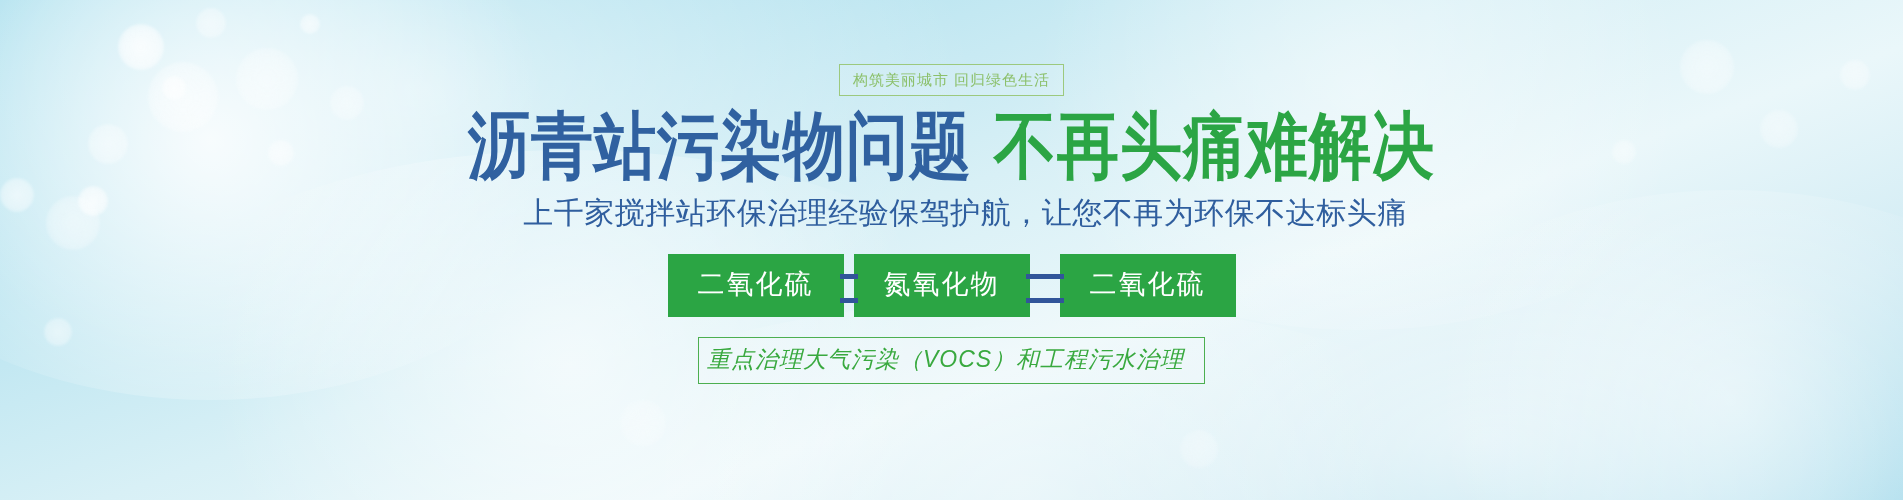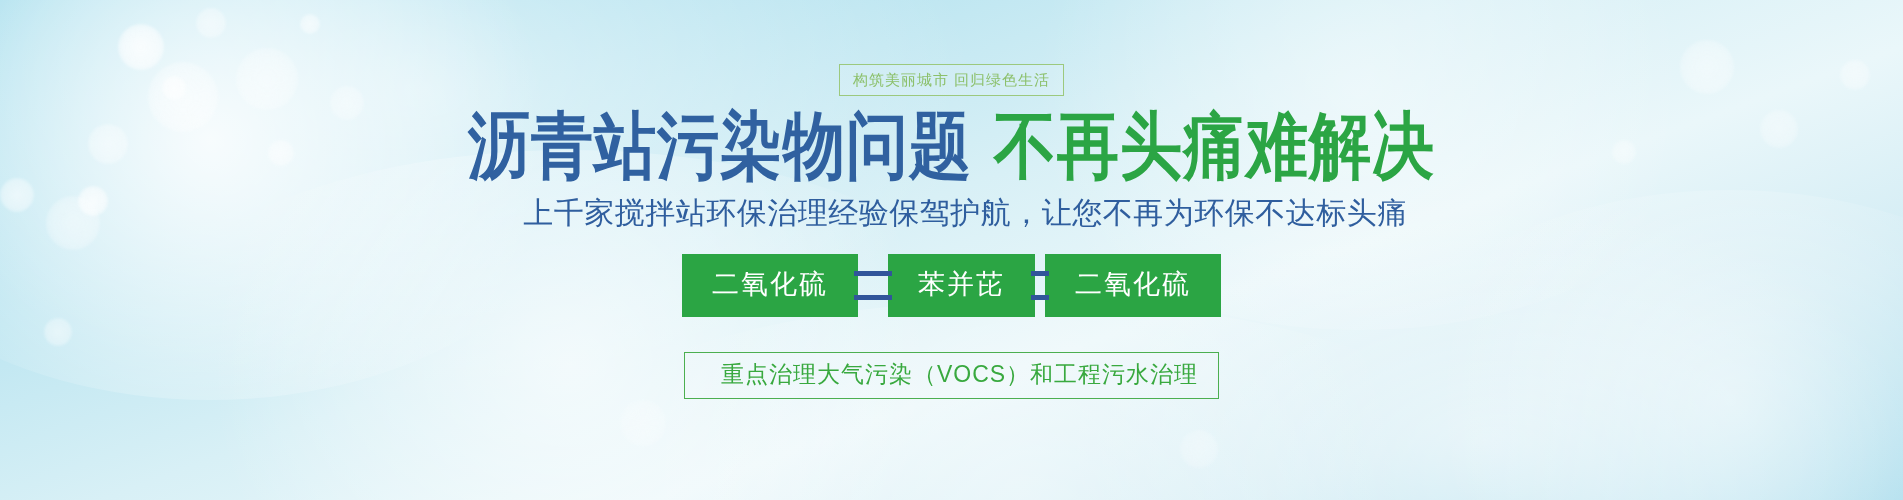--- a/index.html
+++ b/index.html
@@ -96,21 +96,21 @@
     line-height: 1;
     letter-spacing: 0.5px;
     white-space: nowrap;
     font-weight: 400;
     margin-left: 28px;
   }
 
   .tags {
     margin-top: 26px;
     display: flex;
-    align-items: center;
+    align-items: flex-end;
     white-space: nowrap;
   }
   .tag {
     background: #2ba544;
     color: #ffffff;
     font-size: 27px;
     line-height: 1;
     padding: 17px 30px 19px 30px;
     letter-spacing: 2px;
   }
@@ -127,29 +127,30 @@
     position: absolute;
     left: -4px;
     width: 18px;
     height: 5px;
     background: #31559a;
   }
   .tag-sep::before { top: 14px; }
   .tag-sep::after  { bottom: 14px; }
 
   .footer-box {
-    margin-top: 35px;
+    margin-top: 20px;
     border: 1px solid #4caf50;
     color: #39a93f;
     font-size: 23px;
     line-height: 1;
-    padding: 10px 20px 12px 36px;
+    padding: 10px 20px 12px 8px;
     letter-spacing: 1px;
     white-space: nowrap;
     background: rgba(255,255,255,0.10);
+    font-style: italic;
   }
 </style>
 </head>
 <body>
 
 <div class="banner">
 
   <div class="haze haze-a"></div>
   <div class="haze haze-b"></div>
   <div class="haze haze-c"></div>
@@ -185,23 +186,23 @@
     <div class="headline">
       <span class="hl-blue">沥青站污染物问题</span>
       <span class="hl-green">不再头痛难解决</span>
     </div>
 
     <div class="subtitle">上千家搅拌站环保治理经验保驾护航，让您不再为环保不达标头痛</div>
 
     <div class="tags" id="tag-list">
         <div class="tag">二氧化硫</div>
         <div class="tag-sep"></div>
-        <div class="tag-sep"></div>
-        <div class="tag-sep"></div>
-        <div class="tag">苯并芘</div>
+        <div class="tag">氮氧化物</div>
+        <div class="tag-sep"></div>
+        <div class="tag-sep"></div>
         <div class="tag-sep"></div>
         <div class="tag">二氧化硫</div>
       </div>
 
     <div class="footer-box">重点治理大气污染（VOCS）和工程污水治理</div>
 
   </div>
 </div>
 
 </body></html>

